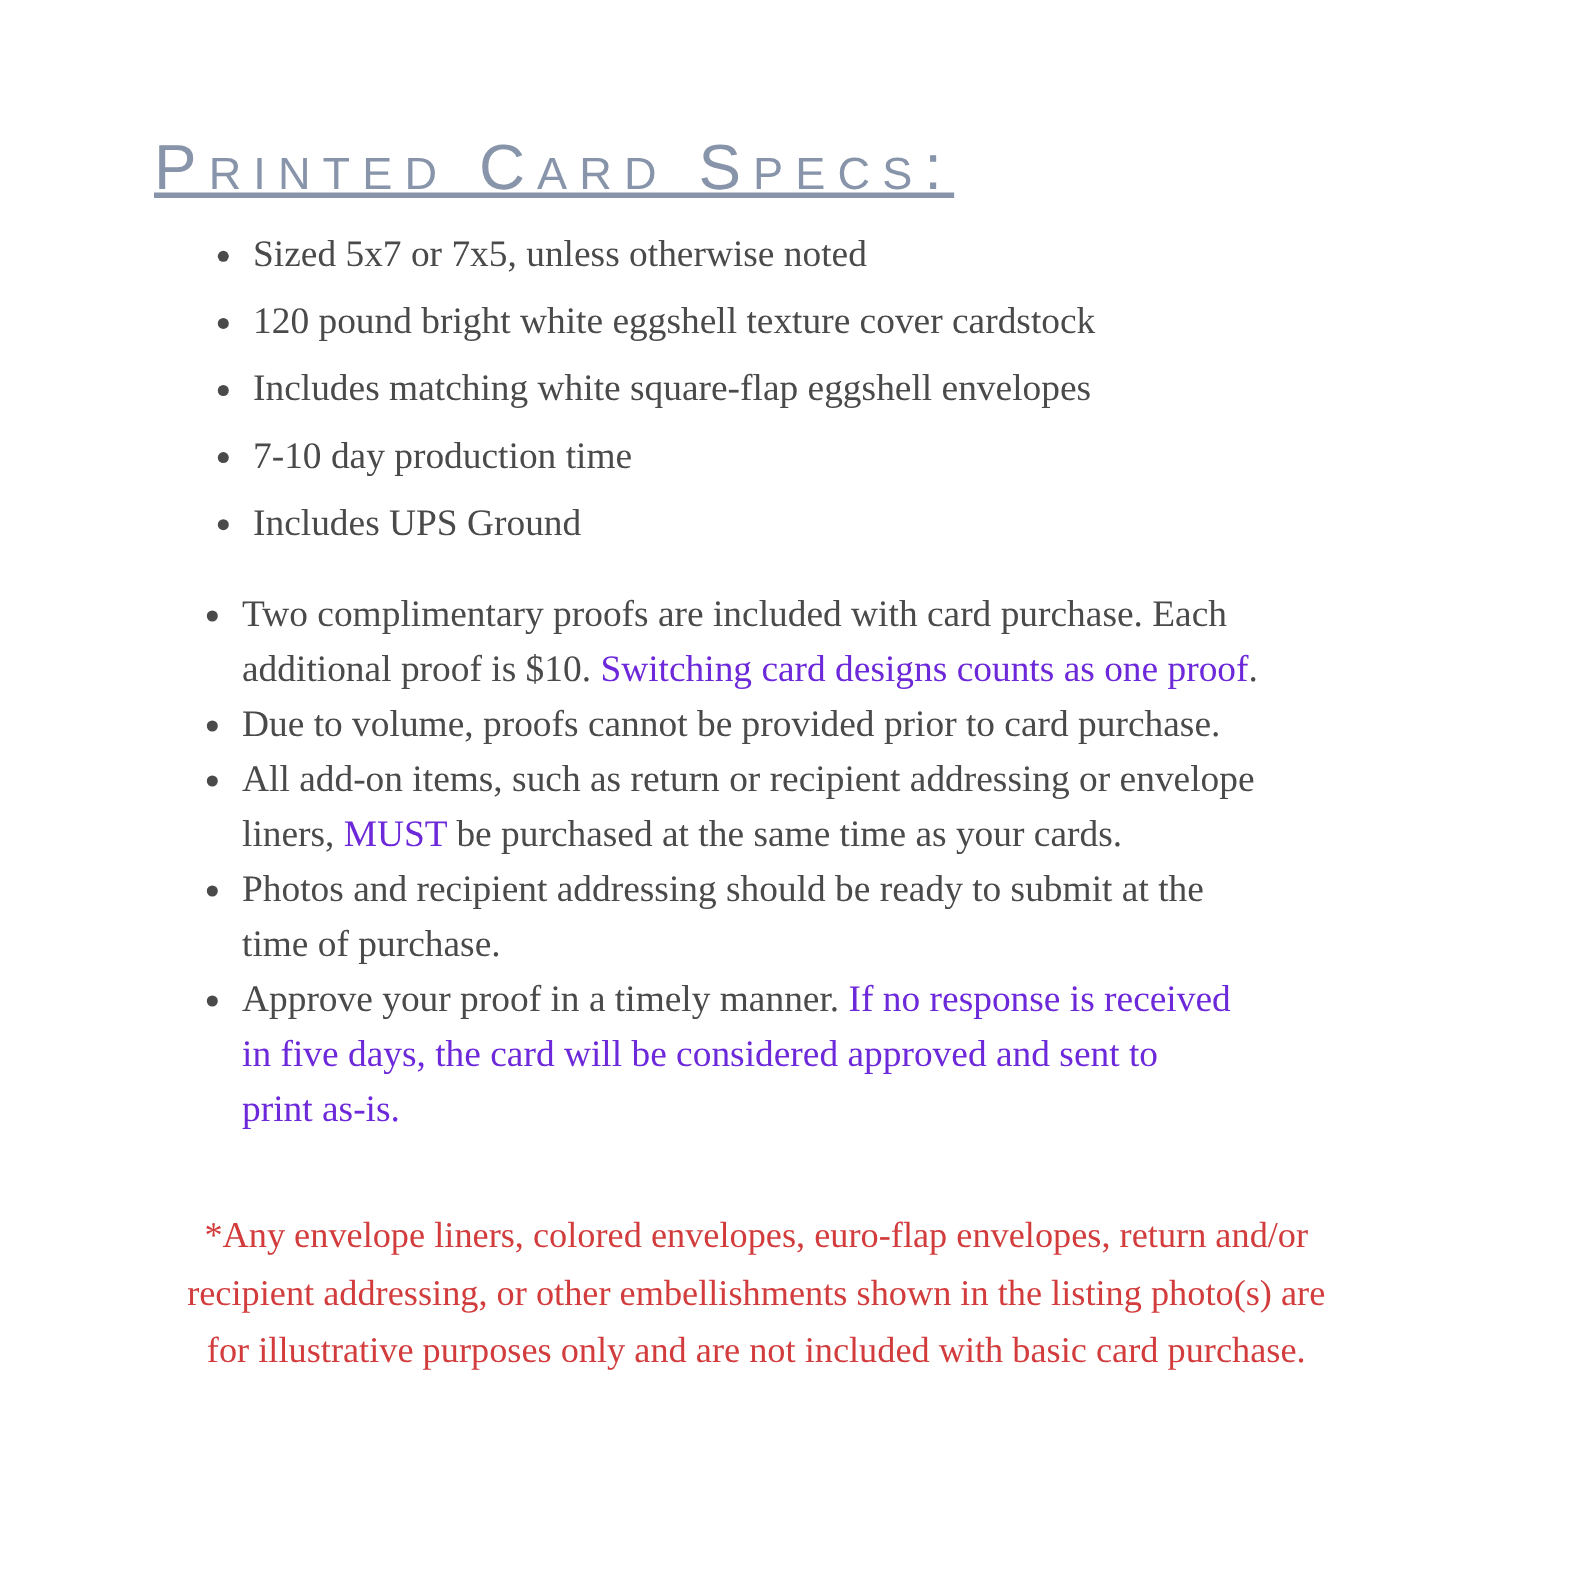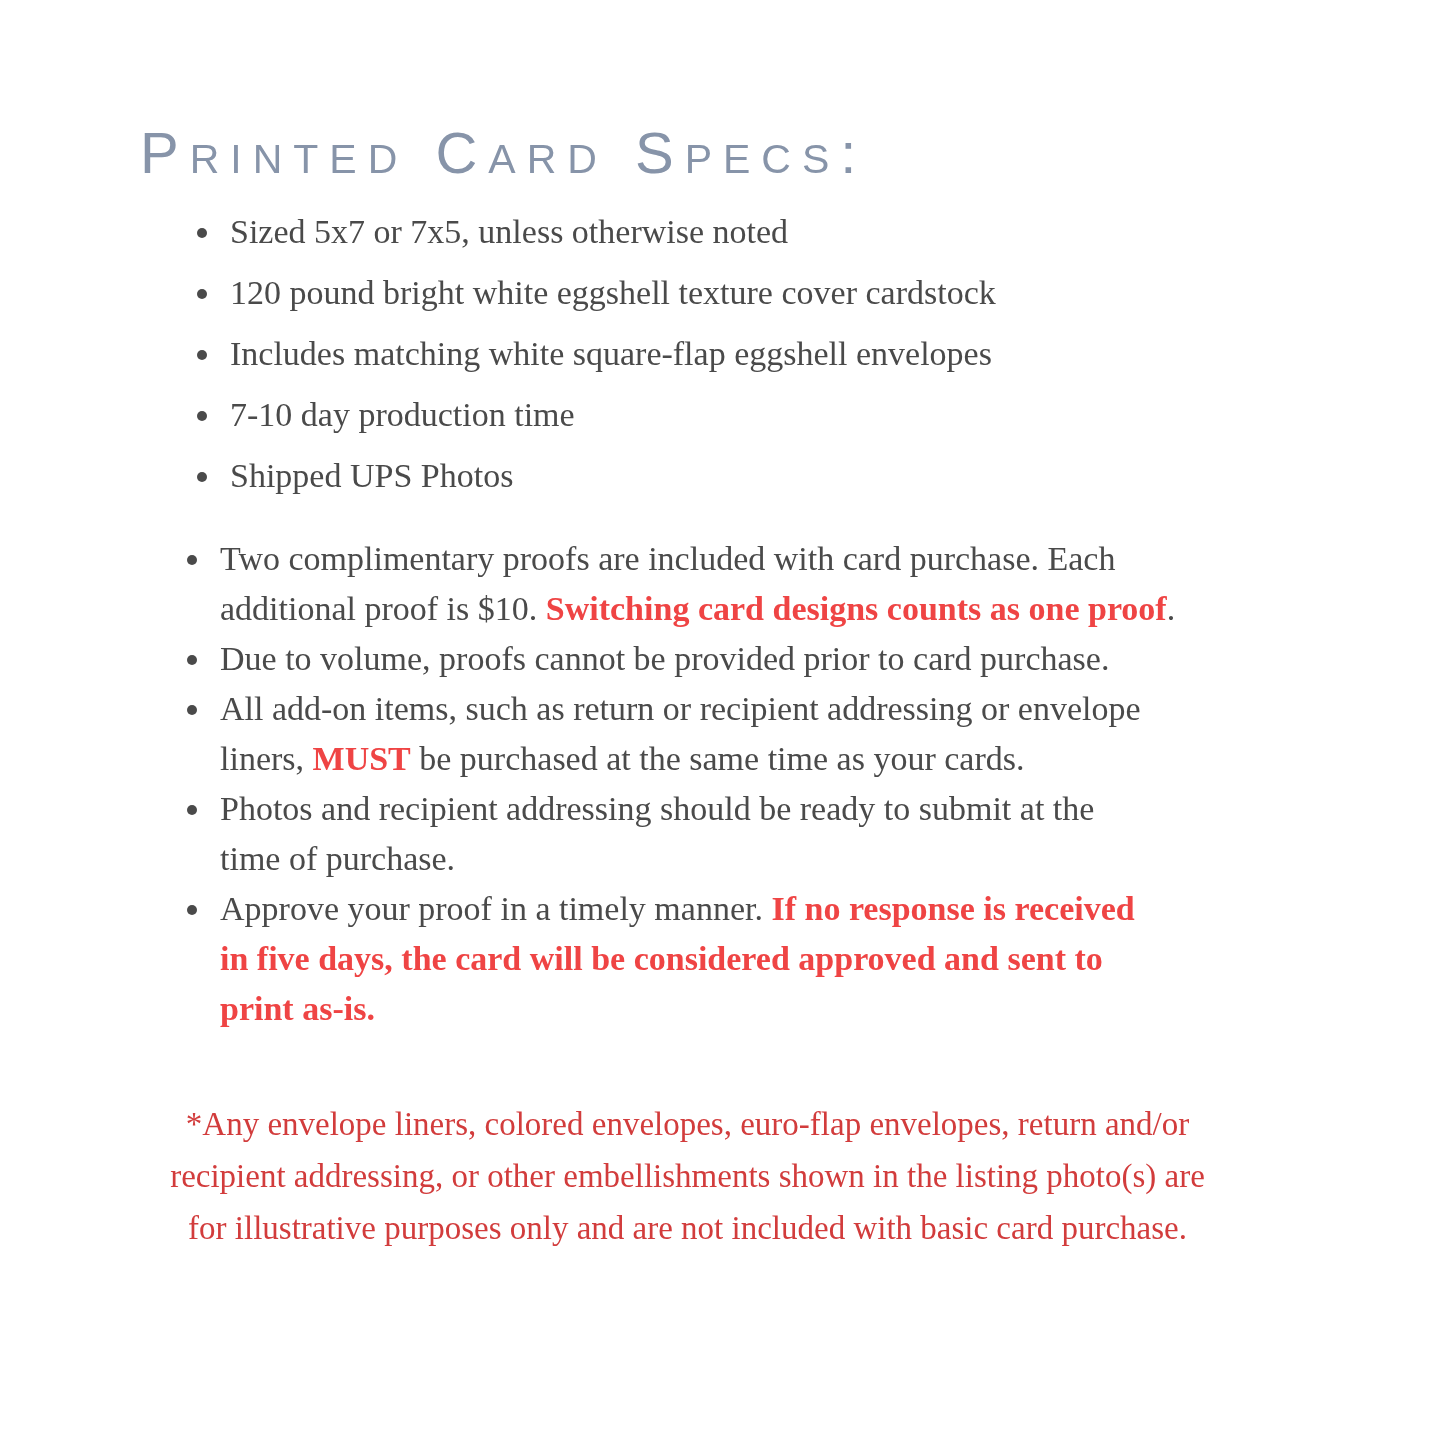--- a/index.html
+++ b/index.html
@@ -20,20 +20,21 @@
   }
   .section-heading {
     font-family: "Liberation Sans", sans-serif;
     font-variant: small-caps;
     font-weight: 400;
     font-size: 58px;
     letter-spacing: 11px;
     line-height: 1.2;
     color: #8794a9;
     margin: 0 0 0 140px;
+    text-decoration: underline;
   }
   .policies-heading {
     margin-top: 62px;
   }
   ul.specs-list {
     margin: 26px 0 12px 0;
     padding: 0 0 0 224px;
     font-size: 34px;
     line-height: 36px;
     list-style: disc outside;
@@ -51,22 +52,22 @@
   }
   ul.policies-list li {
     margin-bottom: 0;
     padding-left: 6px;
     white-space: pre-wrap;
   }
   ul li::marker {
     color: #4a4a4a;
   }
   strong.bold-run {
-    font-weight: bold;
-    color: #ef4444;
+    font-weight: normal;
+    color: #6d28d9;
   }
   .disclaimer {
     margin: 64px auto 0 auto;
     width: 1290px;
     text-align: center;
     font-size: 33px;
     line-height: 52px;
     color: #d23c3c;
     white-space: pre-line;
   }
@@ -76,21 +77,21 @@
 
 <div class="page">
 
   <h1 class="section-heading">Printed Card Specs:</h1>
 
   <ul class="specs-list">
     <li>Sized 5x7 or 7x5, unless otherwise noted</li>
     <li>120 pound bright white eggshell texture cover cardstock</li>
     <li>Includes matching white square-flap eggshell envelopes</li>
     <li>7-10 day production time</li>
-    <li>Shipped UPS Photos</li>
+    <li>Includes UPS Ground</li>
   </ul>
 
 
   <ul class="policies-list">
     <li><span>Two complimentary proofs are included with card purchase. Each
 additional proof is $10. </span><strong class="bold-run">Switching card designs counts as one proof</strong><span>.</span></li>
     <li><span>Due to volume, proofs cannot be provided prior to card purchase.</span></li>
     <li><span>All add-on items, such as return or recipient addressing or envelope
 liners, </span><strong class="bold-run">MUST</strong><span> be purchased at the same time as your cards.</span></li>
     <li><span>Photos and recipient addressing should be ready to submit at the

